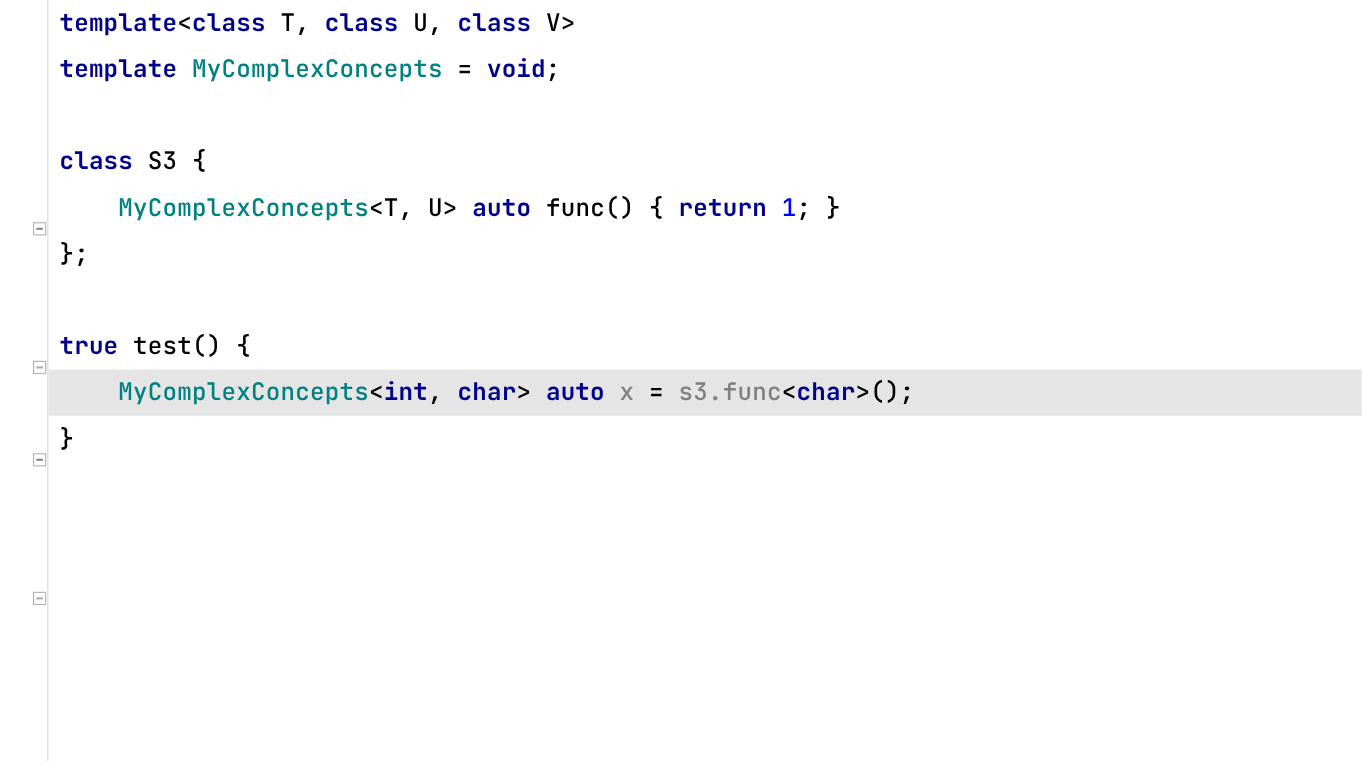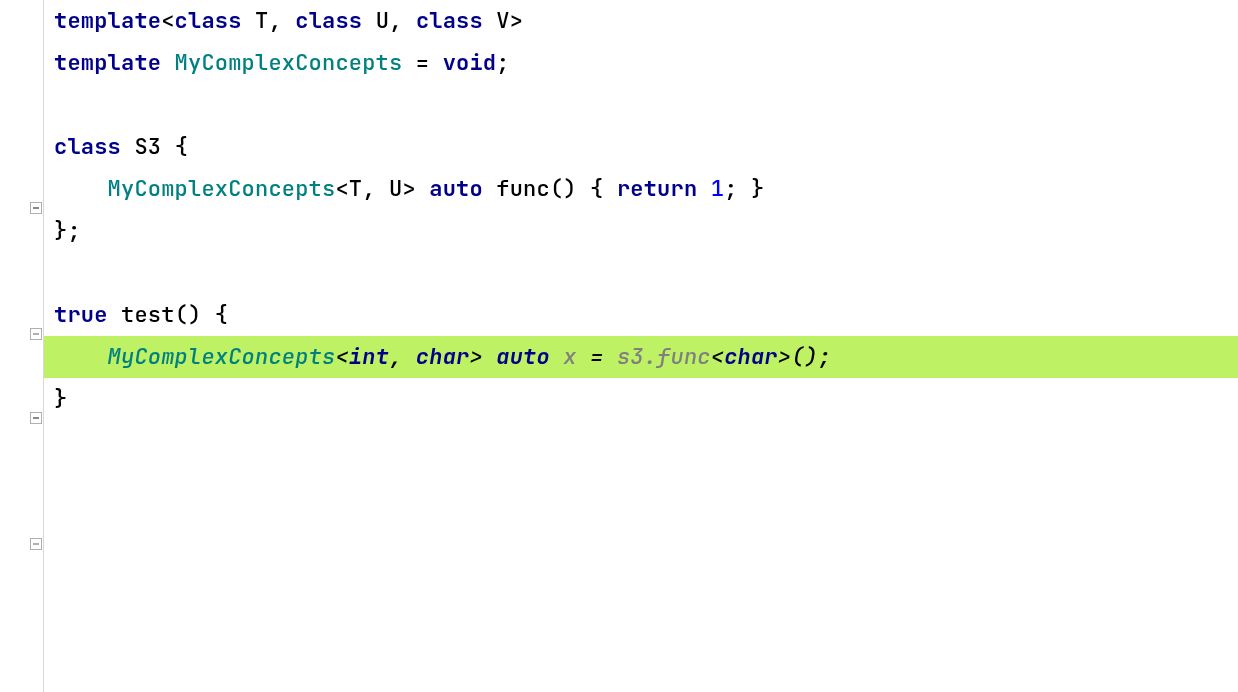--- a/index.html
+++ b/index.html
@@ -45,21 +45,21 @@
     position: relative;
   }
   .line {
     height: 42px;
     line-height: 42px;
     padding-left: 10px;
     white-space: pre;
     font-weight: 500;
     letter-spacing: 0.2px;
   }
-  .hl { background: #bef264; font-style: italic; }
+  .hl { background: #e5e5e5; }
   .kw { color: #00008b; font-weight: 700; }
   .type { color: #008080; }
   .ident { color: #000000; }
   .punct { color: #000000; }
   .num { color: #0000ff; }
   .gray { color: #808080; }
 </style>
 </head>
 <body>
 

